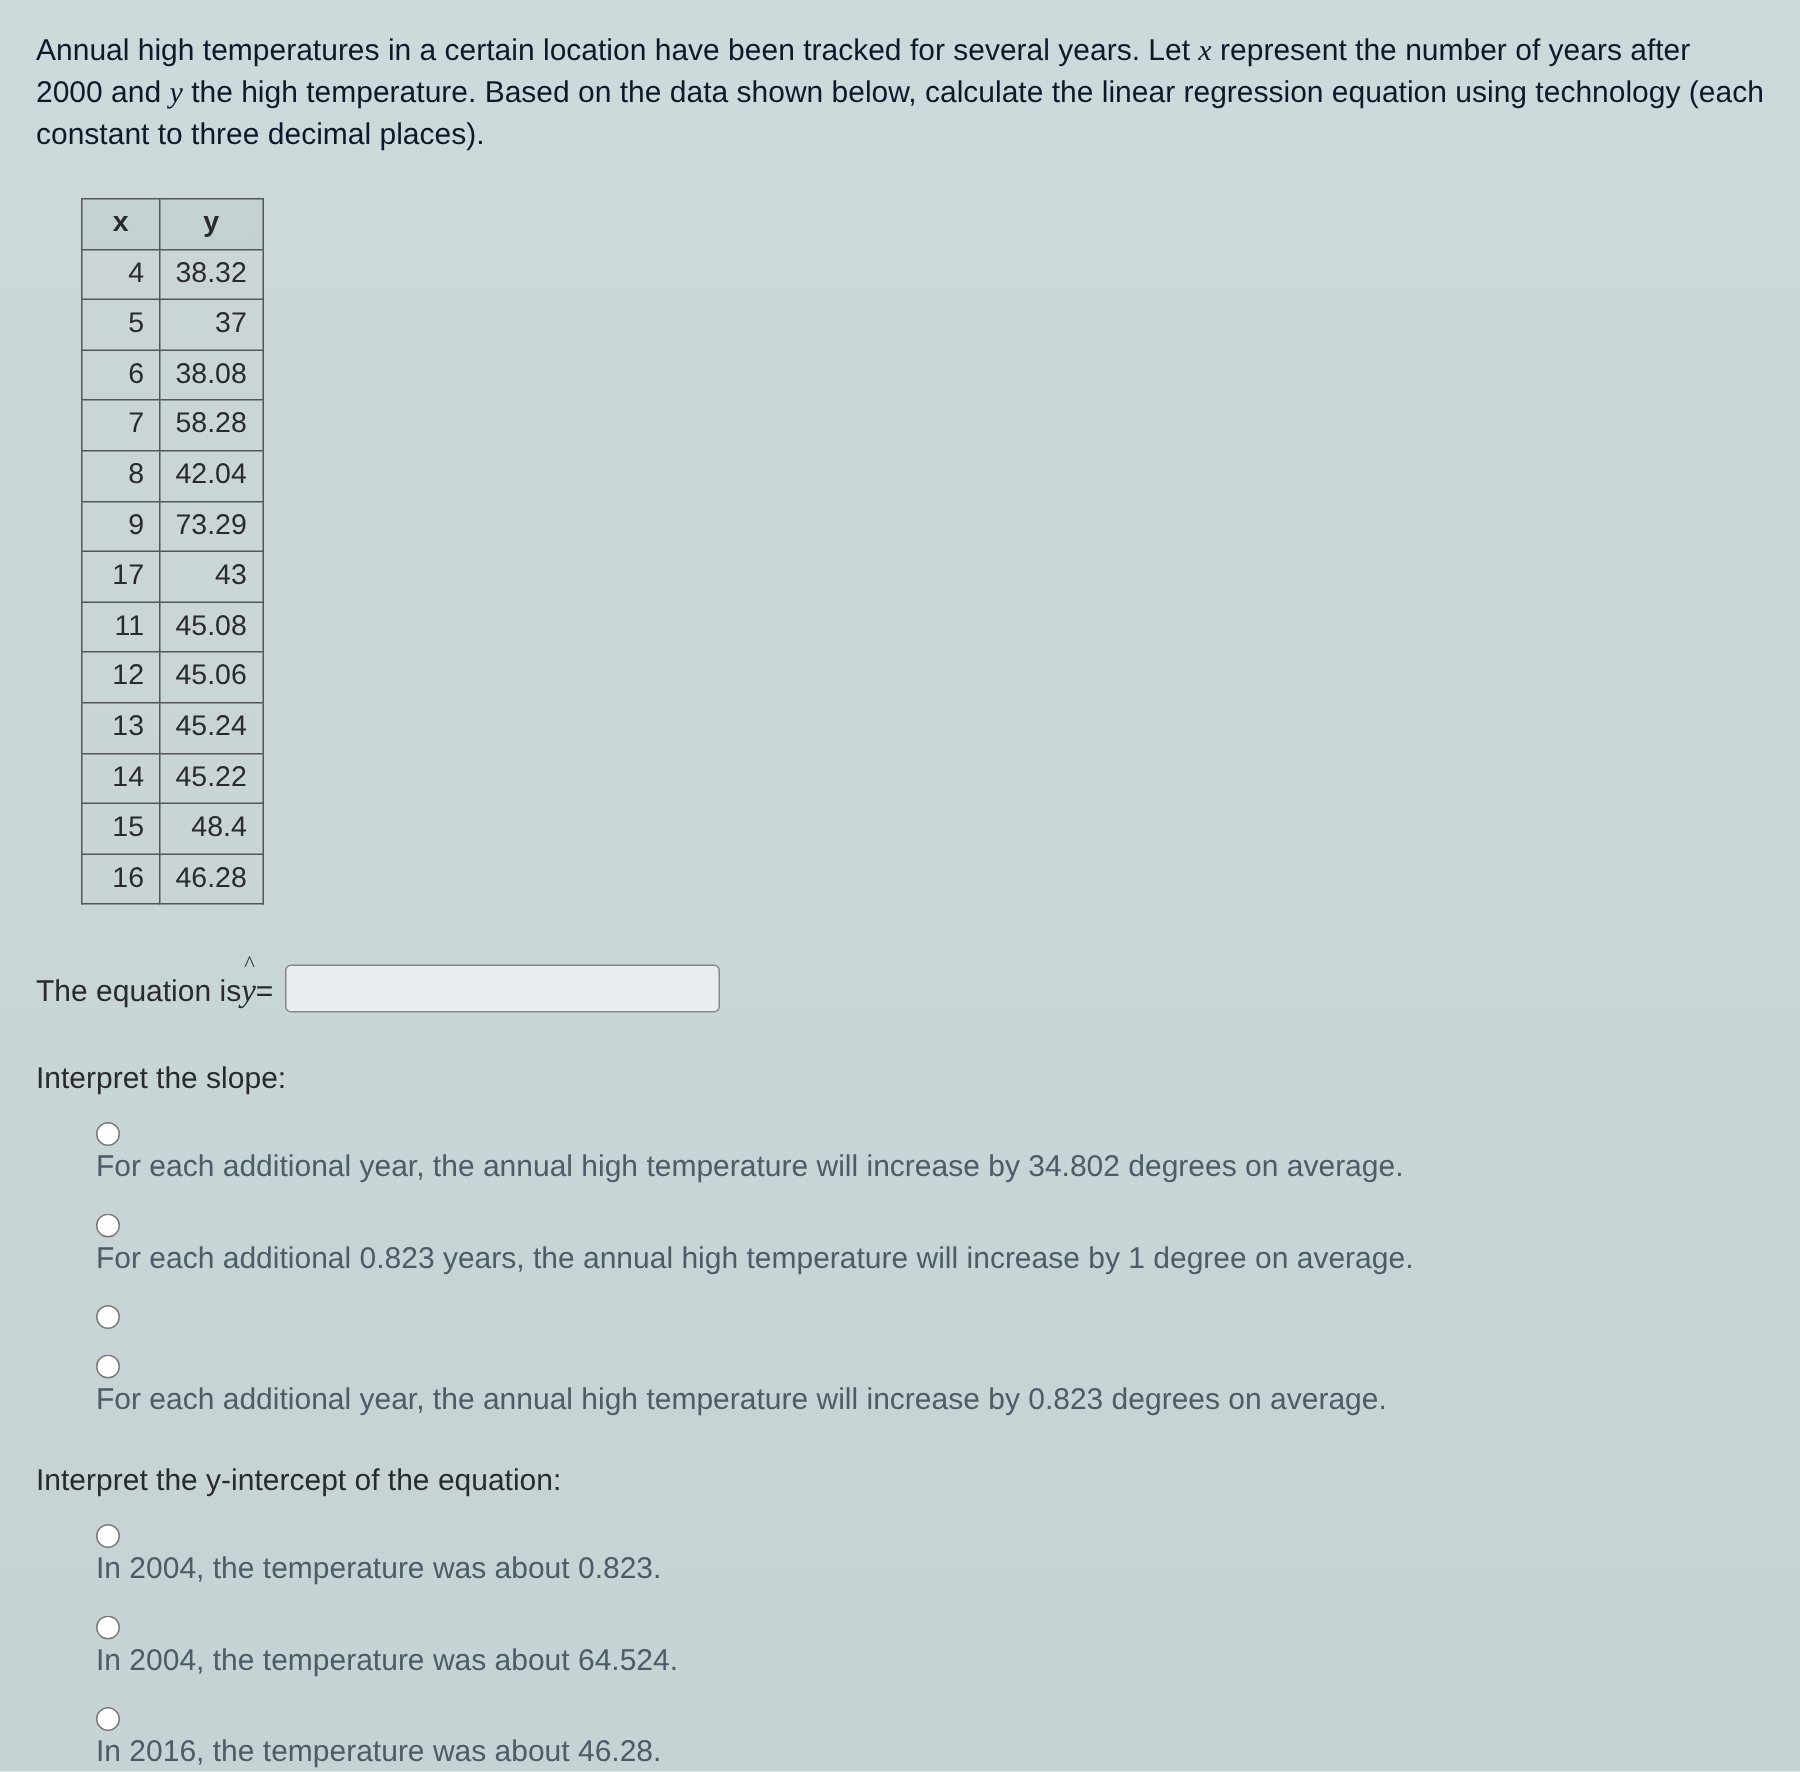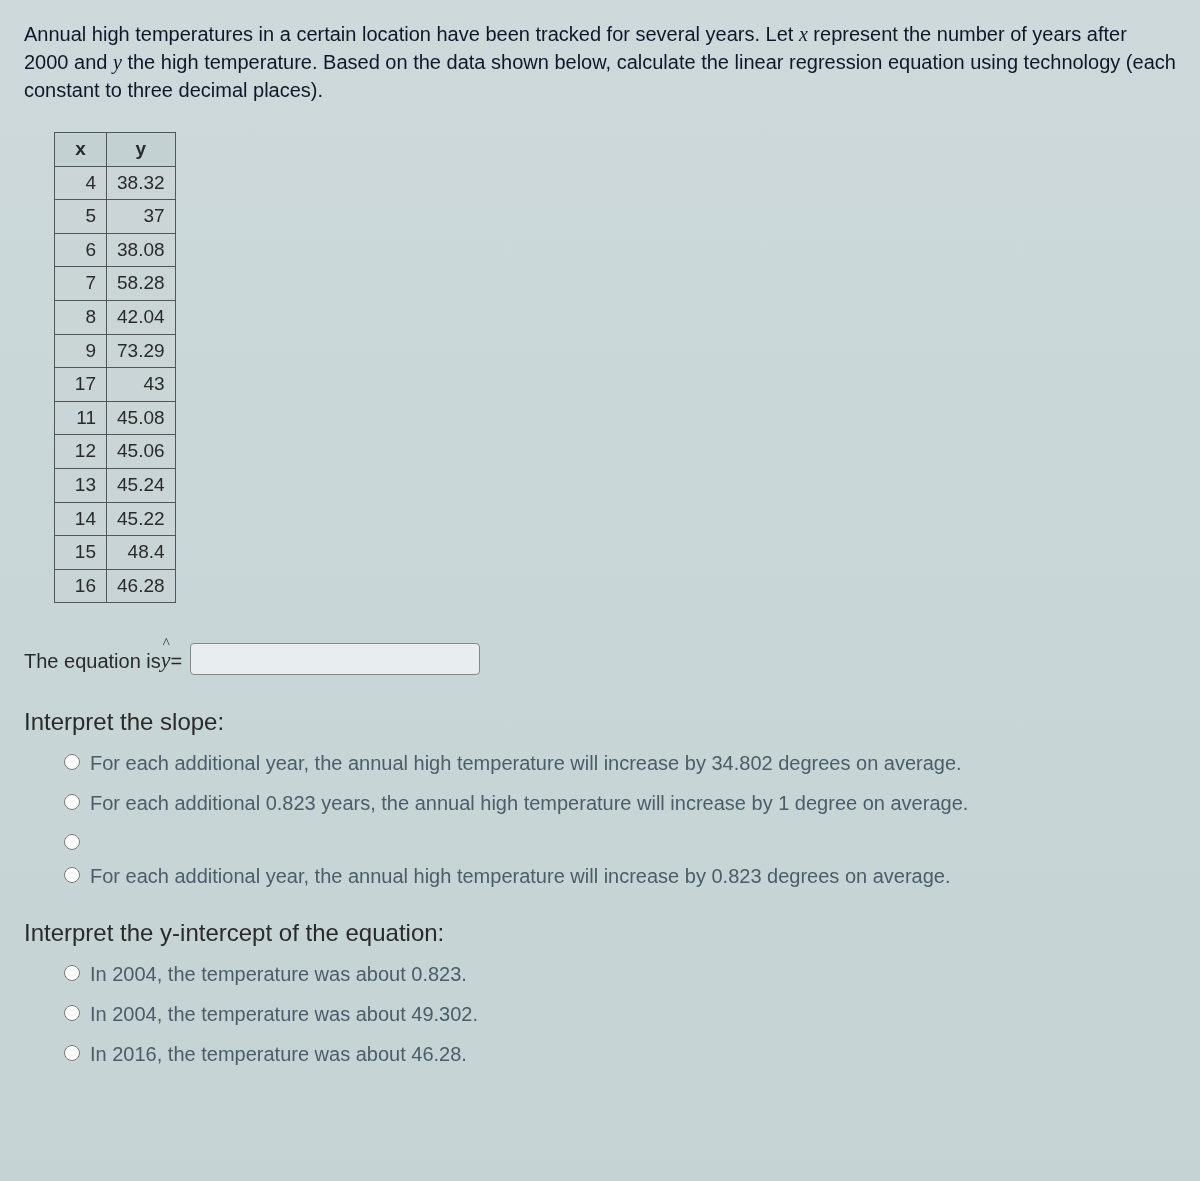--- a/index.html
+++ b/index.html
@@ -69,34 +69,35 @@
       width: 290px;
       height: 32px;
       border: 1px solid #888;
       border-radius: 4px;
       background: #e8eef0;
       font-size: 18px;
       padding: 2px 6px;
       margin-left: 8px;
     }
     .section-heading {
-      font-size: 24px;
+      font-size: 20px;
       color: #2a2a2a;
       margin-bottom: 10px;
     }
     .options {
       margin-left: 40px;
       margin-bottom: 26px;
     }
     .option-row {
       display: flex;
       align-items: flex-start;
       margin-bottom: 12px;
       font-size: 20px;
       color: #4a5d68;
+      flex-direction: column;
     }
     .option-row input[type="radio"] {
       width: 16px;
       height: 16px;
       margin-top: 5px;
       margin-right: 10px;
       flex-shrink: 0;
     }
     .option-row label {
       cursor: pointer;
@@ -199,19 +200,19 @@
 </div>
 
 <div class="section-heading">Interpret the y-intercept of the equation:</div>
 <div class="options">
   <div class="option-row">
     <input type="radio" name="intercept" style="">
     <label>In 2004, the temperature was about 0.823.</label>
   </div>
   <div class="option-row">
     <input type="radio" name="intercept" style="">
-    <label>In 2004, the temperature was about 49.302.</label>
+    <label>In 2004, the temperature was about 64.524.</label>
   </div>
   <div class="option-row">
     <input type="radio" name="intercept" style="">
     <label>In 2016, the temperature was about 46.28.</label>
   </div>
 </div>
 
 </body></html>

